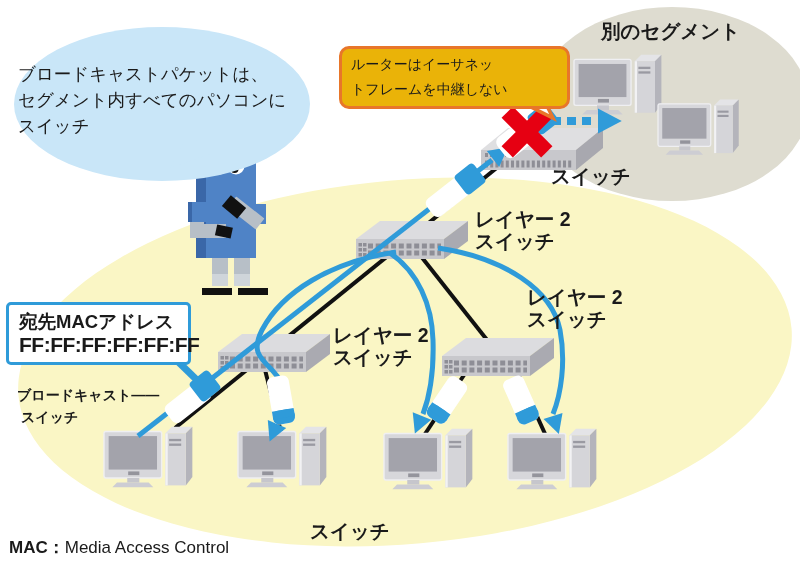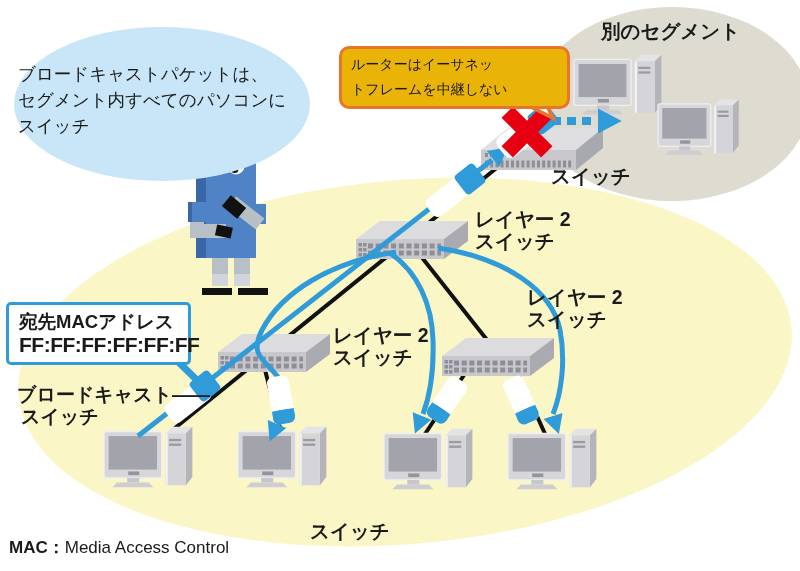--- a/index.html
+++ b/index.html
@@ -201,21 +201,21 @@
 <div class="ov plain-label" style="left:333px;top:324px;">
   <div>レイヤー 2</div>
   <div>スイッチ</div>
 </div>
 
 <div class="ov mac-box">
   <div class="l1">宛先MACアドレス</div>
   <div class="l2">FF:FF:FF:FF:FF:FF</div>
 </div>
 
-<div class="ov plain-label" style="left:17px;top:384px;font-size:19px;">
+<div class="ov plain-label" style="left:17px;top:384px;font-size:14px;">
   <div>ブロードキャスト――</div>
   <div style="padding-left:4px;">スイッチ</div>
 </div>
 
 <div class="ov plain-label" style="left:310px;top:520px;">スイッチ</div>
 
 <div class="ov footnote">
   <span class="term">MAC：</span><span class="def">Media Access Control</span>
 </div>
 

